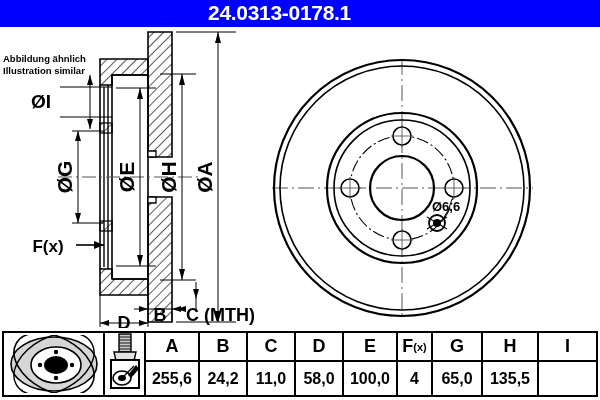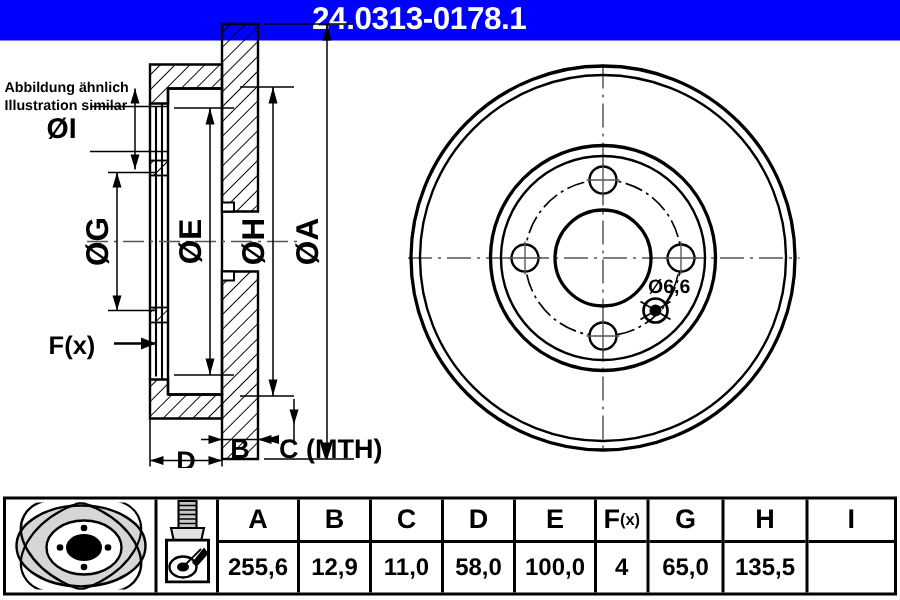--- a/index.html
+++ b/index.html
@@ -49,21 +49,21 @@
     font-size: 9.5px;
     font-weight: bold;
     color: #000000;
     line-height: 11.5px;
     margin-top: 24px;
   }
 
   
   #drawing-area {
     position: absolute;
-    left: 0; top: 11px;
+    left: 0; top: 27px;
     width: 492px; height: 301px;
   }
   #drawing-svg { display: block; }
 
   
   #spec-table {
     position: absolute;
     left: 2px; top: 331px;
     width: 596px; height: 66px;
     border: 2px solid #000;
@@ -339,21 +339,21 @@
         <line x1="12" y1="19" x2="24" y2="7" stroke="#000" stroke-width="1.2"></line>
       </svg>
     </div>
 
     <div class="tbl-col w-a">
       <div class="tbl-head">A</div>
       <div class="tbl-val">255,6</div>
     </div>
     <div class="tbl-col w-b">
       <div class="tbl-head">B</div>
-      <div class="tbl-val">12,9</div>
+      <div class="tbl-val">24,2</div>
     </div>
     <div class="tbl-col w-c">
       <div class="tbl-head">C</div>
       <div class="tbl-val">11,0</div>
     </div>
     <div class="tbl-col w-d">
       <div class="tbl-head">D</div>
       <div class="tbl-val">58,0</div>
     </div>
     <div class="tbl-col w-e">

